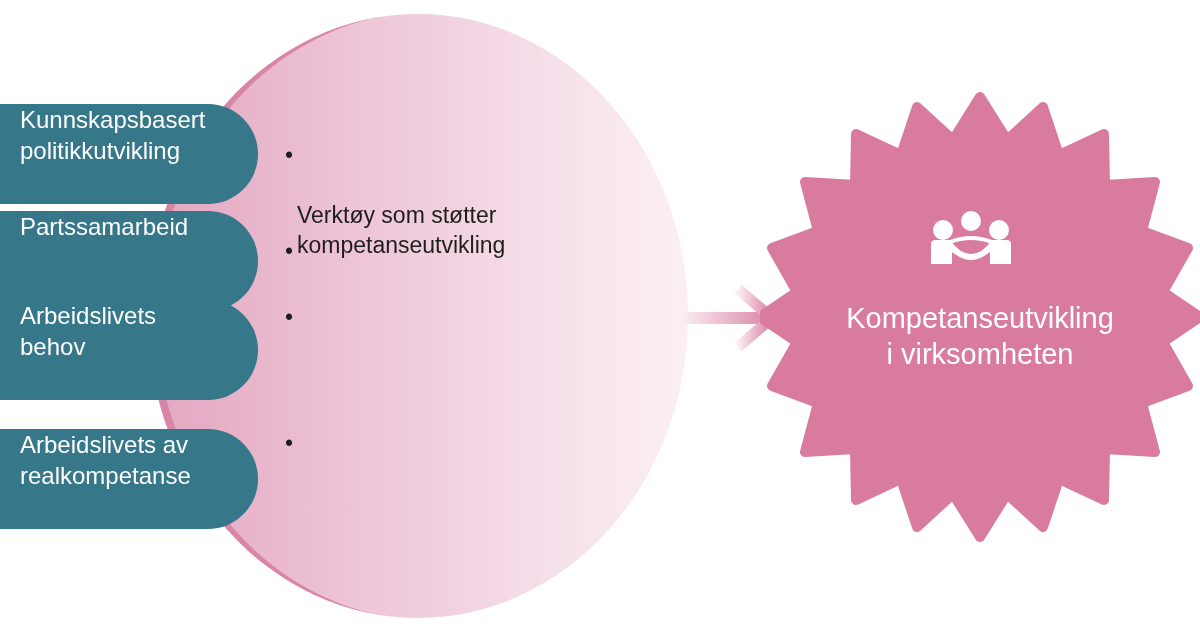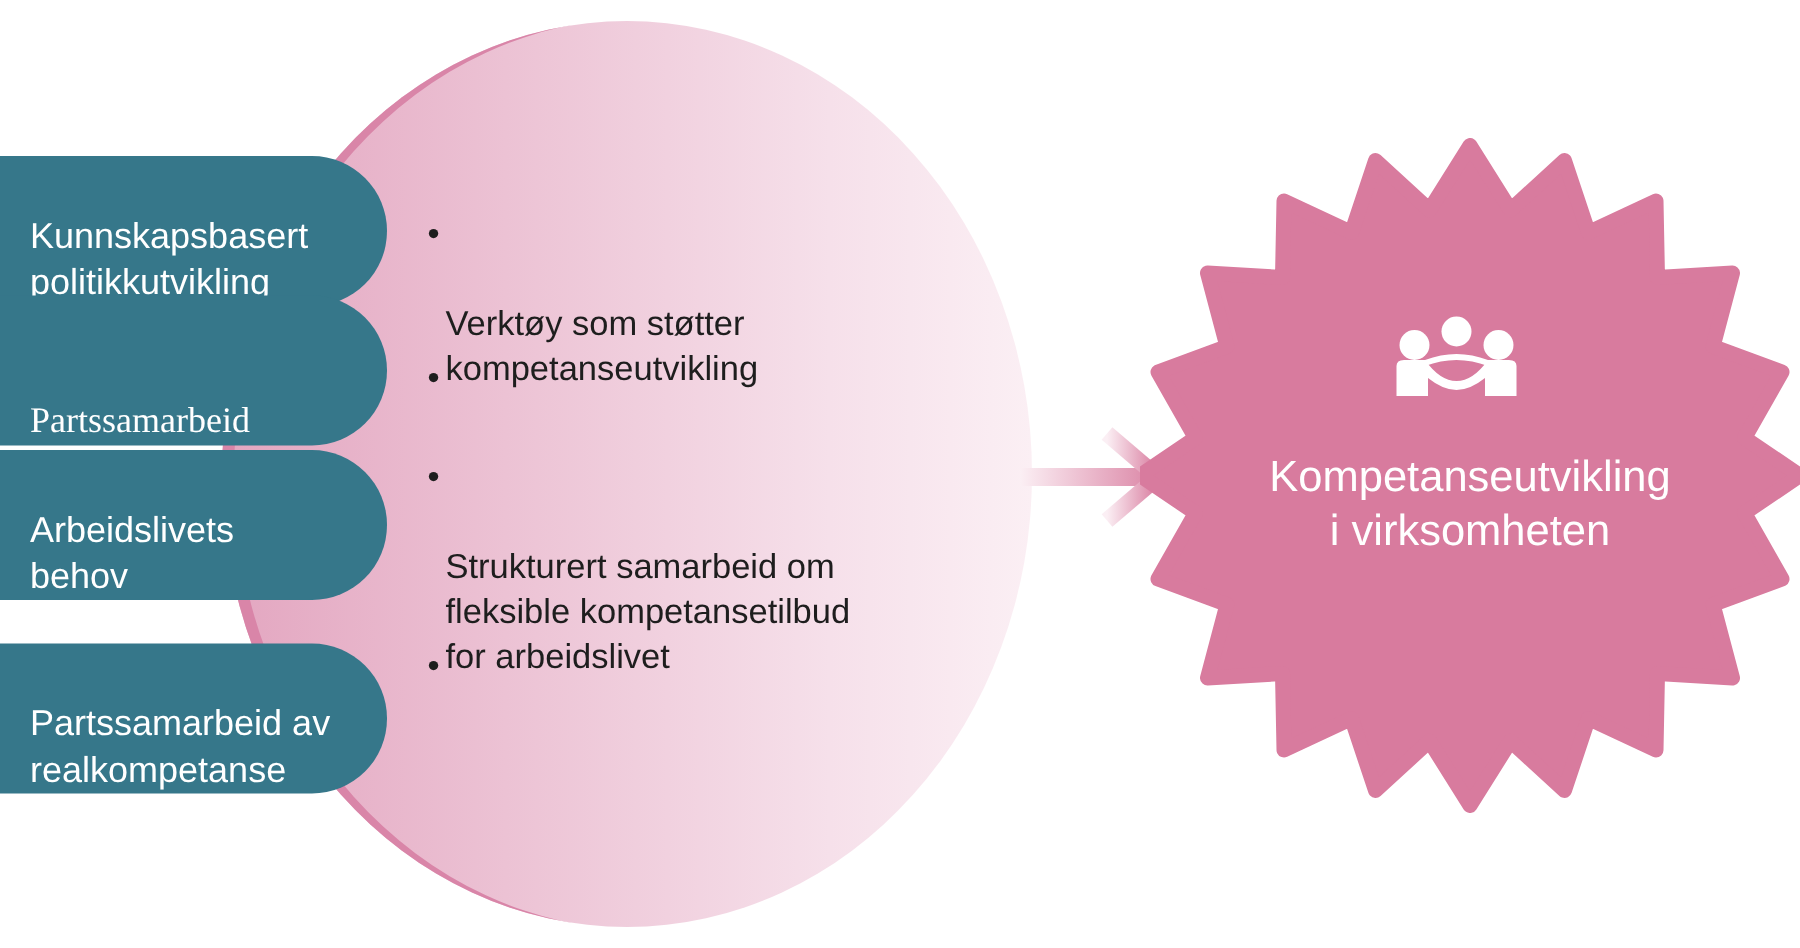--- a/index.html
+++ b/index.html
@@ -1,66 +1,63 @@
 <!DOCTYPE html>
 <html><head>
 <meta charset="utf-8">
 <style>
   html, body { margin:0; padding:0; background:#ffffff; }
   body { width:1200px; height:632px; position:relative; overflow:hidden; font-family:"Liberation Sans", "DejaVu Sans", sans-serif; }
   .circle { position:absolute; left:148px; top:14px; width:540px; height:604px; border-radius:50%;
     background: linear-gradient(90deg, #e3a6c0 0%, #ecc2d4 35%, #f6e0ea 75%, #fbeff4 100%);
     box-shadow: inset 10px 0 0 -2px #d985a8; }
   .pill { position:absolute; left:0; width:258px; height:100px; background:#36778a; color:#ffffff;
-    border-radius:0 50px 50px 0; display:flex; align-items:flex-end; padding-left:20px; box-sizing:border-box;
+    border-radius:0 50px 50px 0; display:flex; align-items:flex-start; padding-left:20px; box-sizing:border-box;
     font-size:24px; line-height:31px; }
   .pill span { white-space:pre-line; }
   .bullets { position:absolute; left:285px; top:140px; width:360px; color:#1e1e1e; font-size:23px; line-height:30px; }
   .bullet { position:absolute; left:0; white-space:pre-line; padding-left:12px; }
   .bullet .dot { position:absolute; left:0; top:0; }
   .arrow { position:absolute; left:680px; top:283px; }
   .star { position:absolute; left:760px; top:92px; }
   .hub-icon { position:absolute; left:928px; top:210px; }
   .hub-label { position:absolute; left:790px; top:300px; width:380px; text-align:center; color:#ffffff; font-size:29px; line-height:36px; white-space:pre-line; }
 </style>
 </head>
 <body>
 
 <div class="circle"></div>
 
 <div class="pill" style="top:104px;">
   <span>Kunnskapsbasert
 politikkutvikling</span>
 </div>
-<div class="pill" style="top:197px;font-family:Liberation Serif, serif;">
+<div class="pill" style="top:211px;">
   <span>Partssamarbeid</span>
 </div>
 <div class="pill" style="top:300px;">
   <span>Arbeidslivets
 behov</span>
 </div>
 <div class="pill" style="top:429px;">
-  <span>Partssamarbeid av
+  <span>Arbeidslivets av
 realkompetanse</span>
 </div>
 
 <div class="bullets">
   <div class="bullet" style="top:0px;">
     <span class="dot">•</span>
     <span>Verktøy som støtter
 kompetanseutvikling</span>
   </div>
   <div class="bullet" style="top:96px;">
     <span class="dot">•</span>
   </div>
   <div class="bullet" style="top:162px;">
     <span class="dot">•</span>
-    <span>Strukturert samarbeid om
-fleksible kompetansetilbud
-for arbeidslivet</span>
   </div>
   <div class="bullet" style="top:288px;">
     <span class="dot">•</span>
   </div>
 </div>
 
 <svg class="arrow" width="110" height="70" viewBox="0 0 110 70">
   <defs>
     <linearGradient id="ag" x1="0" y1="0" x2="1" y2="0">
       <stop offset="0" stop-color="#fbeff4"></stop>

